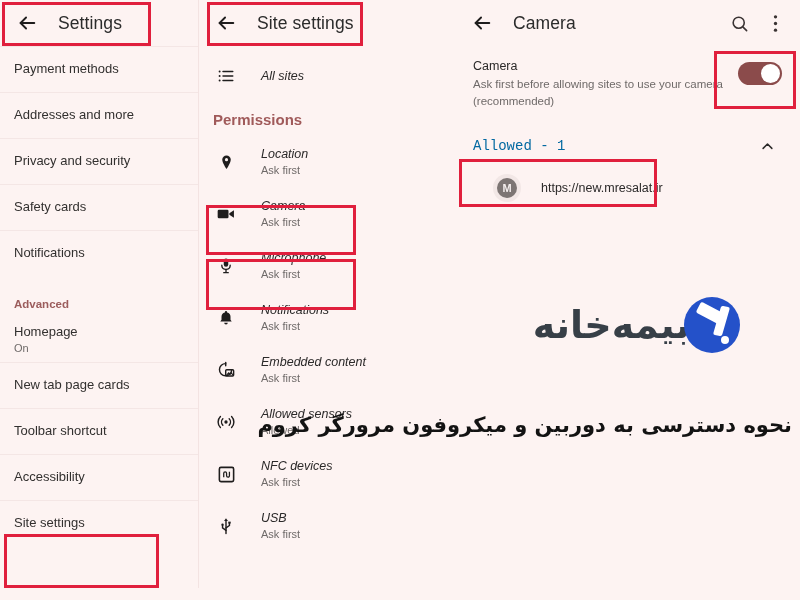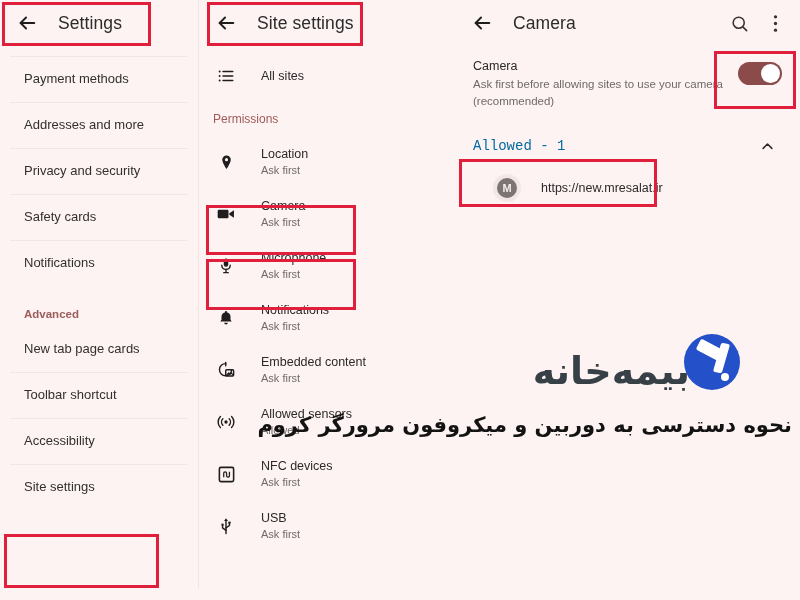--- a/index.html
+++ b/index.html
@@ -63,21 +63,21 @@
   }
   .icon-btn {
     width: 22px;
     height: 22px;
     display: flex;
     align-items: center;
     justify-content: center;
   }
 
   
-  .slist { padding: 10px; }
+  .slist { padding: 0; }
   .srow {
     position: relative;
     padding: 0 0 0 14px;
     height: 46px;
     display: flex;
     flex-direction: column;
     justify-content: center;
     box-sizing: border-box;
   }
   .srow + .srow::before,
@@ -128,26 +128,26 @@
     align-items: center;
     justify-content: center;
     color: #1f1d1d;
   }
   .prow .ptext {
     margin-left: 22px;
     display: flex;
     flex-direction: column;
     justify-content: center;
   }
-  .prow .ptitle { font-size: 12.5px; color: #2b2929; line-height: 1.3; }
+  .prow .ptitle { font-size: 12.5px; color: #2b2929; line-height: 1.3; font-style: italic; }
   .prow .psub   { font-size: 11px;  color: #6f6a69; line-height: 1.3; margin-top: 1px; }
   .perm-header {
-    font-size: 12px;
+    font-size: 15px;
     color: #a05a5a;
-    font-weight: 400;
+    font-weight: 700;
     padding-left: 14px;
     height: 34px;
     display: flex;
     align-items: center;
   }
 
   
   .cam-main { padding: 10px 18px 0 18px; }
   .cam-toggle-row {
     display: flex;
@@ -234,25 +234,25 @@
     border: 3px solid #e01f3d;
     box-sizing: border-box;
     pointer-events: none;
     z-index: 30;
   }
 
   
   .watermark {
     position: absolute;
     left: 490px;
-    top: 328px;
+    top: 294px;
     width: 250px;
     height: 62px;
     display: flex;
-    align-items: flex-end;
+    align-items: center;
     justify-content: flex-end;
     z-index: 20;
   }
   .wm-text {
     font-family: "DejaVu Sans", sans-serif;
     font-size: 38px;
     font-weight: bold;
     color: #373f47;
     direction: rtl;
     line-height: 1;
@@ -342,20 +342,24 @@
       <div class="srow">
         <span class="label">Safety cards</span>
       </div>
       <div class="srow">
         <span class="label">Notifications</span>
       </div>
 
       <div class="section-header no-line">Advanced</div>
 
       <div class="srow">
+        <span class="label">Homepage</span>
+        <span class="sub">On</span>
+      </div>
+      <div class="srow">
         <span class="label">New tab page cards</span>
       </div>
       <div class="srow">
         <span class="label">Toolbar shortcut</span>
       </div>
       <div class="srow">
         <span class="label">Accessibility</span>
       </div>
       <div class="srow">
         <span class="label">Site settings</span>

